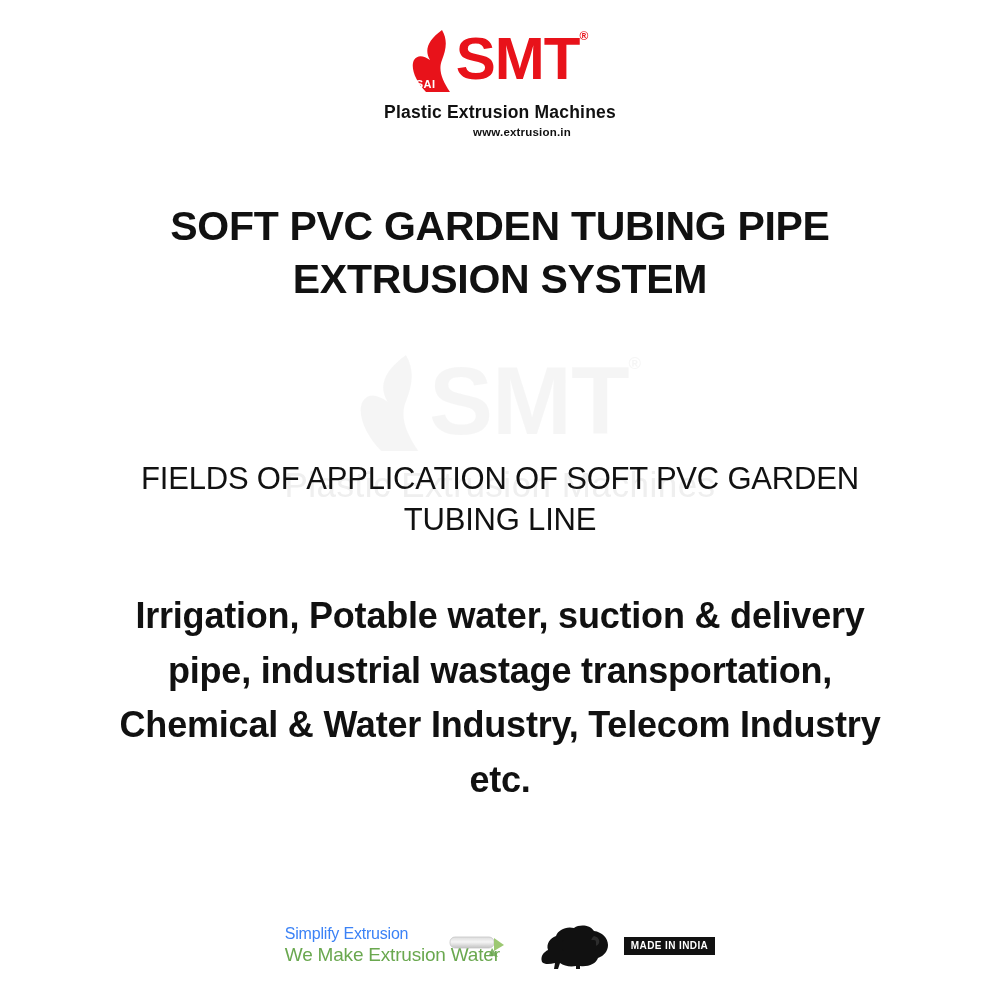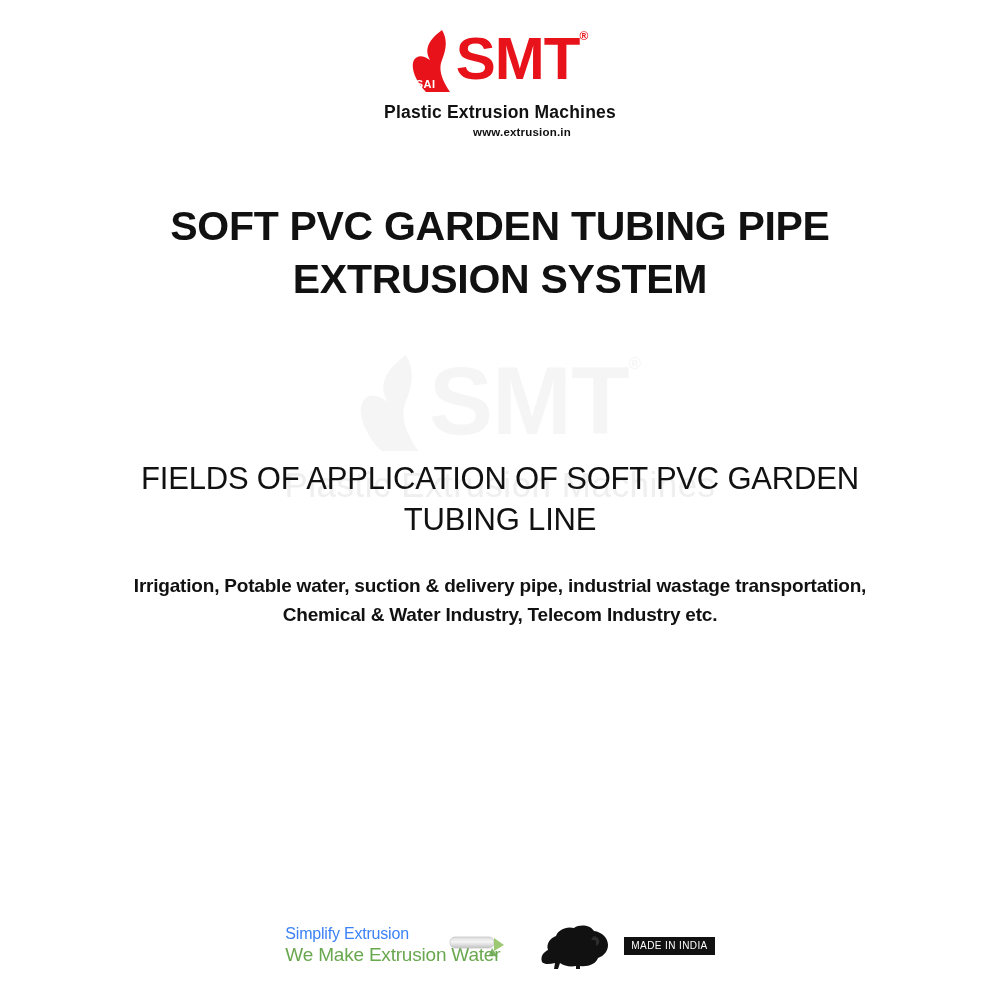--- a/index.html
+++ b/index.html
@@ -153,21 +153,21 @@
     color: #111111;
     letter-spacing: -.2px;
   }
 
   .section-body {
     position: absolute;
     top: 553px;
     left: 100px;
     width: 800px;
     text-align: center;
-    font-size: 19px;
+    font-size: 36px;
     font-weight: bold;
     line-height: 1.52;
     color: #111111;
     letter-spacing: -.2px;
   }
 
   
   .footer {
     position: absolute;
     bottom: 30px;
@@ -205,21 +205,21 @@
   }
   .made-in-india {
     display: flex;
     align-items: center;
     gap: 6px;
   }
   .mii-badge {
     background: #111111;
     color: #ffffff;
     font-size: 10px;
-    font-weight: normal;
+    font-weight: bold;
     padding: 4px 7px;
     letter-spacing: .4px;
     line-height: 1;
   }
   .lion-wrap { width: 82px; height: 48px; }
 </style>
 </head>
 <body>
 
 <div class="page">

